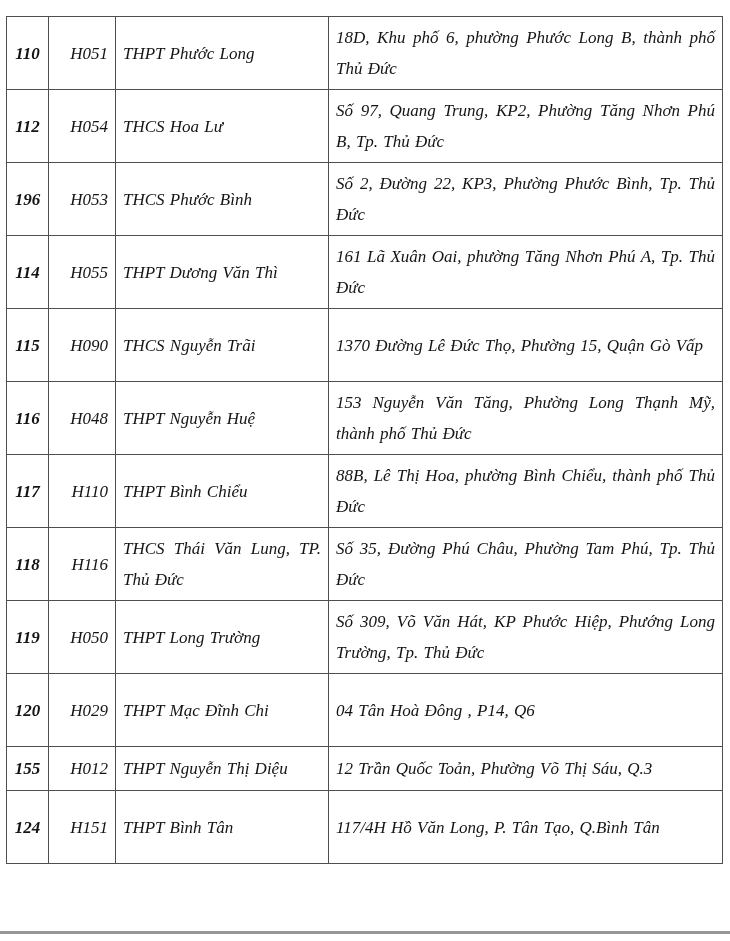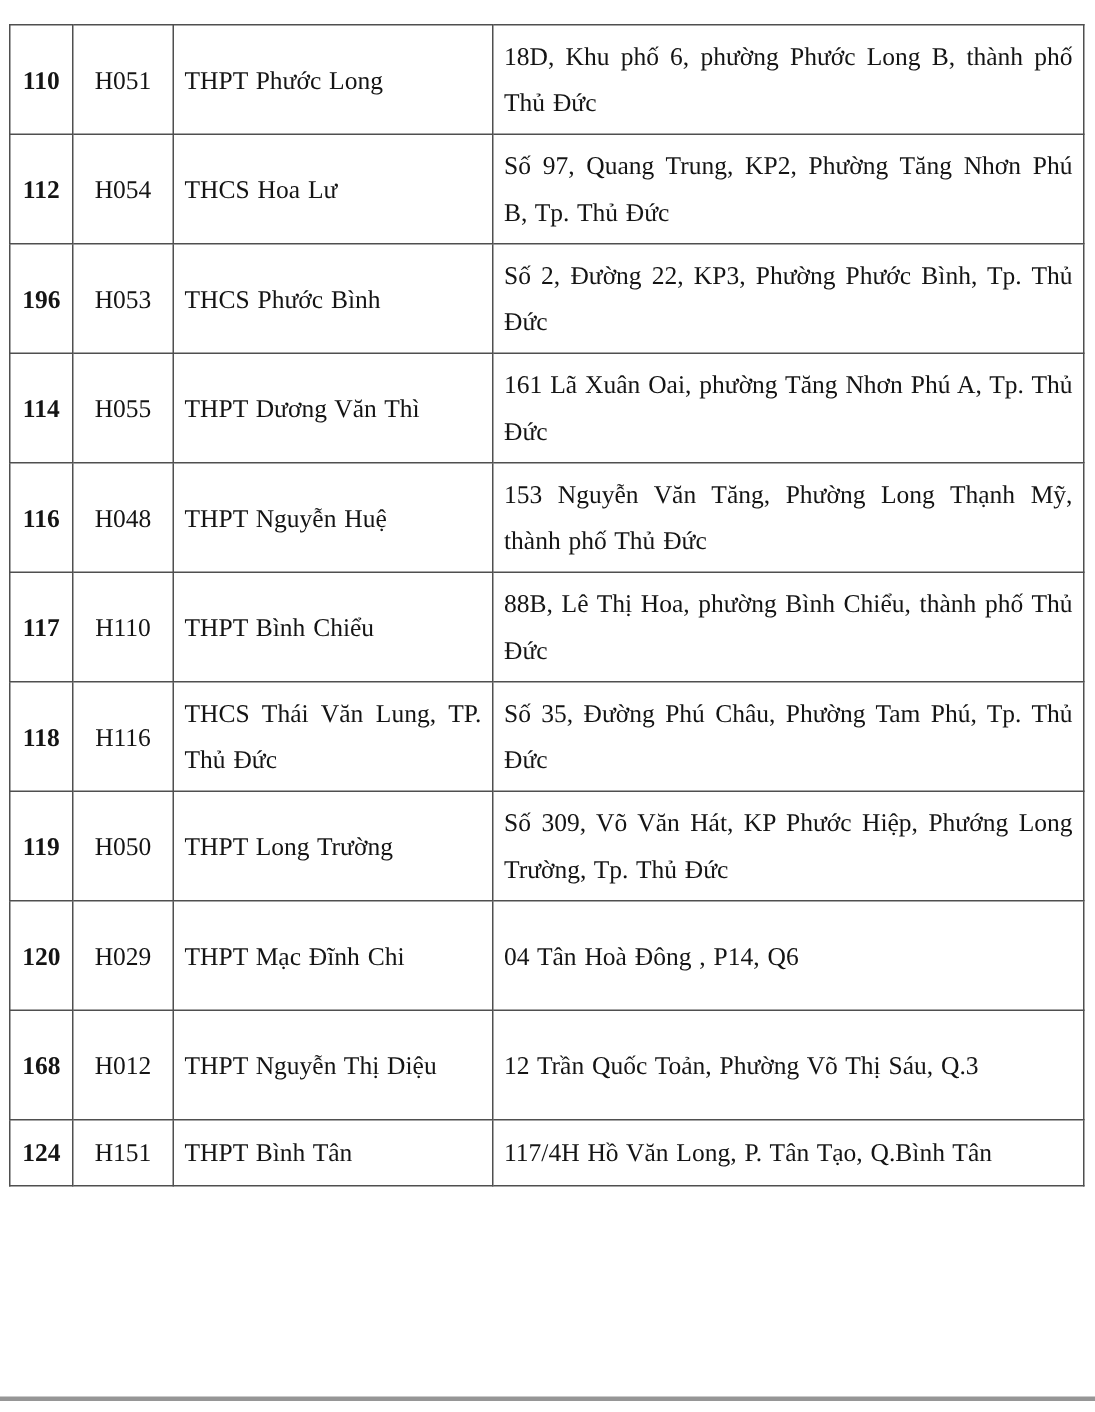--- a/index.html
+++ b/index.html
@@ -12,20 +12,21 @@
     margin: 0; padding: 0;
     width: 730px; height: 941px;
     background: var(--page-bg);
     font-family: "Liberation Serif", serif;
     overflow: hidden;
   }
   .page {
     position: relative;
     width: 590px; height: 941px;
     background: var(--page-bg);
+    font-style: italic;
   }
   table.schools {
     position: absolute;
     left: 6px; top: 16px;
     width: 716px;
     border-collapse: collapse;
     table-layout: fixed;
   }
   table.schools td {
     border: 1px solid var(--border-color);
@@ -36,21 +37,21 @@
     padding: 5px 7px;
     overflow: hidden;
     word-spacing: 1px;
   }
   td.cell-no {
     text-align: center;
     font-weight: bold;
     padding: 5px 2px;
   }
   td.cell-code {
-    text-align: center;
+    text-align: right;
     padding-left: 9px;
     margin-left: 20px;
   }
   td.cell-name {
     text-align: justify;
     padding: 5px 8px;
   }
   td.cell-addr {
     text-align: justify;
     padding: 5px 7px;
@@ -104,20 +105,26 @@
       <td class="cell-name">THCS Phước Bình</td>
       <td class="cell-addr">Số 2, Đường 22, KP3, Phường Phước Bình, Tp. Thủ Đức</td>
     </tr>
         <tr>
       <td class="cell-no">114</td>
       <td class="cell-code">H055</td>
       <td class="cell-name">THPT Dương Văn Thì</td>
       <td class="cell-addr">161 Lã Xuân Oai, phường Tăng Nhơn Phú A, Tp. Thủ Đức</td>
     </tr>
         <tr>
+      <td class="cell-no">115</td>
+      <td class="cell-code">H090</td>
+      <td class="cell-name">THCS Nguyễn Trãi</td>
+      <td class="cell-addr">1370 Đường Lê Đức Thọ, Phường 15, Quận Gò Vấp</td>
+    </tr>
+        <tr>
       <td class="cell-no">116</td>
       <td class="cell-code">H048</td>
       <td class="cell-name">THPT Nguyễn Huệ</td>
       <td class="cell-addr">153 Nguyễn Văn Tăng, Phường Long Thạnh Mỹ, thành phố Thủ Đức</td>
     </tr>
         <tr>
       <td class="cell-no">117</td>
       <td class="cell-code">H110</td>
       <td class="cell-name">THPT Bình Chiểu</td>
       <td class="cell-addr">88B, Lê Thị Hoa, phường Bình Chiểu, thành phố Thủ Đức</td>
@@ -134,21 +141,21 @@
       <td class="cell-name">THPT Long Trường</td>
       <td class="cell-addr">Số 309, Võ Văn Hát, KP Phước Hiệp, Phướng Long Trường, Tp. Thủ Đức</td>
     </tr>
         <tr>
       <td class="cell-no">120</td>
       <td class="cell-code">H029</td>
       <td class="cell-name">THPT Mạc Đĩnh Chi</td>
       <td class="cell-addr">04 Tân Hoà Đông , P14, Q6</td>
     </tr>
         <tr>
-      <td class="cell-no">168</td>
+      <td class="cell-no">155</td>
       <td class="cell-code">H012</td>
       <td class="cell-name">THPT Nguyễn Thị Diệu</td>
       <td class="cell-addr">12 Trần Quốc Toản, Phường Võ Thị Sáu, Q.3</td>
     </tr>
         <tr>
       <td class="cell-no">124</td>
       <td class="cell-code">H151</td>
       <td class="cell-name">THPT Bình Tân</td>
       <td class="cell-addr">117/4H Hồ Văn Long, P. Tân Tạo, Q.Bình Tân</td>
     </tr>

